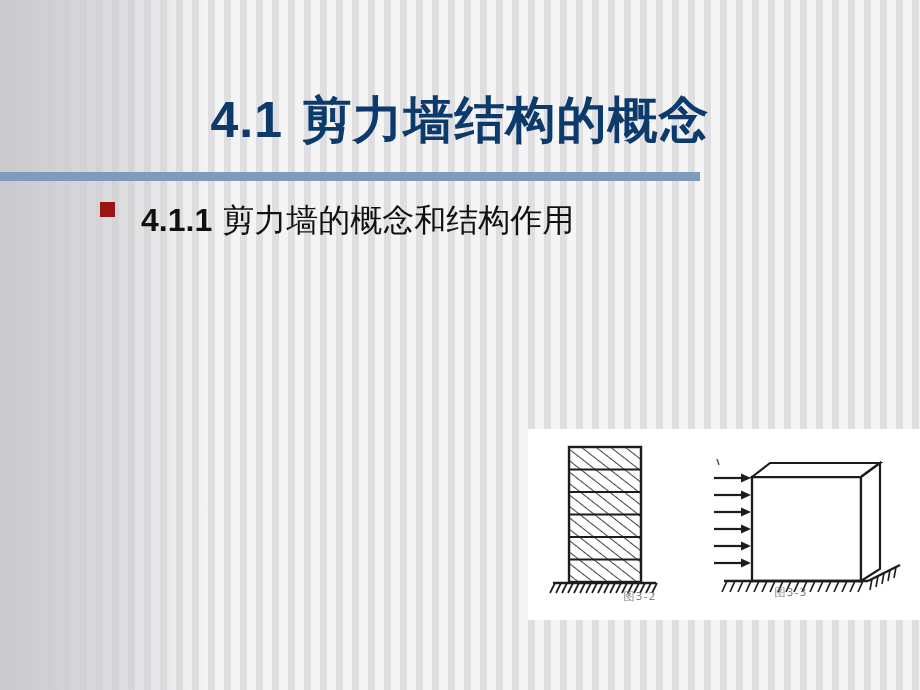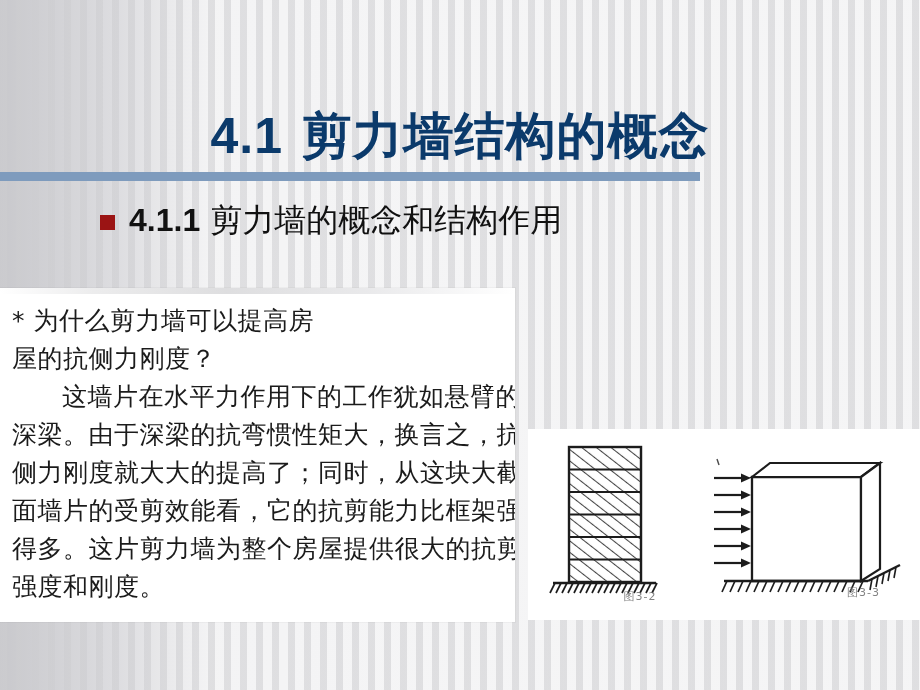--- a/index.html
+++ b/index.html
@@ -36,21 +36,21 @@
   
   .title-block {
     position: absolute;
     left: 0;
     top: 84px;
     width: 920px;
     height: 80px;
     text-align: center;
   }
   .slide-title {
-    margin: 16px;
+    margin: 0;
     font-family: "DejaVu Sans", "Liberation Sans", sans-serif;
     font-size: 50px;
     font-weight: bold;
     line-height: 72px;
     color: #0b3a6b;
     letter-spacing: 1px;
     white-space: nowrap;
   }
   .title-num {
     font-family: "Liberation Sans", "DejaVu Sans", sans-serif;
@@ -66,22 +66,22 @@
     height: 9px;
     background: #7e9bbd;
   }
 
   
   .subtitle-row {
     position: absolute;
     left: 100px;
     top: 198px;
     display: flex;
-    align-items: center;
-    gap: 14px;
+    align-items: flex-start;
+    gap: 26px;
   }
   .sub-bullet {
     width: 15px;
     height: 15px;
     background: #9b1414;
     flex: 0 0 auto;
     margin-top: 4px;
   }
   .subtitle-text {
     font-size: 32px;
@@ -147,46 +147,38 @@
     position: absolute;
     font-family: "DejaVu Sans", sans-serif;
     font-size: 11px;
     color: #6d6d6d;
     letter-spacing: 1px;
     filter: blur(0.4px);
     opacity: .85;
     white-space: nowrap;
   }
   .cap-left  { left: 52px;  top: 160px; width: 120px; text-align: center; }
-  .cap-right { left: 212px; top: 156px; width: 140px; text-align: right; }
+  .cap-right { left: 193px; top: 156px; width: 140px; text-align: center; }
 </style>
 </head>
 <body>
 
 <div id="slide">
 
   <div class="title-block">
     <h1 class="slide-title"><span class="title-num">4.1</span><span>&nbsp;</span><span>剪力墙结构的概念</span></h1>
   </div>
 
   <div class="title-rule"></div>
 
   <div class="subtitle-row">
     <span class="sub-bullet"></span>
     <span class="subtitle-text"><span class="subtitle-num">4.1.1</span><span>&nbsp;</span><span class="subtitle-cn">剪力墙的概念和结构作用</span></span>
   </div>
 
-  <div class="text-panel">
-    <div class="scan-topband"></div>
-    <div class="scan-body">
-      <p class="scan-q">*     为什么剪力墙可以提高房</p>
-      <p class="scan-q">屋的抗侧力刚度？</p>
-      <p class="scan-para">这墙片在水平力作用下的工作犹如悬臂的深梁。由于深梁的抗弯惯性矩大，换言之，抗侧力刚度就大大的提高了；同时，从这块大截面墙片的受剪效能看，它的抗剪能力比框架强得多。这片剪力墙为整个房屋提供很大的抗剪强度和刚度。</p>
-    </div>
-  </div>
 
   <div class="fig-panel">
     <svg width="392" height="191" viewBox="0 0 392 191">
       <defs>
         <pattern id="hatchWall" width="9" height="9" patternUnits="userSpaceOnUse" patternTransform="rotate(-52)">
           <line x1="0" y1="0" x2="0" y2="9" stroke="#2b2b2b" stroke-width="2.1"></line>
         </pattern>
         <filter id="scanBlur" x="-10%" y="-10%" width="130%" height="130%">
           <feGaussianBlur stdDeviation="0.45"></feGaussianBlur>
         </filter>

